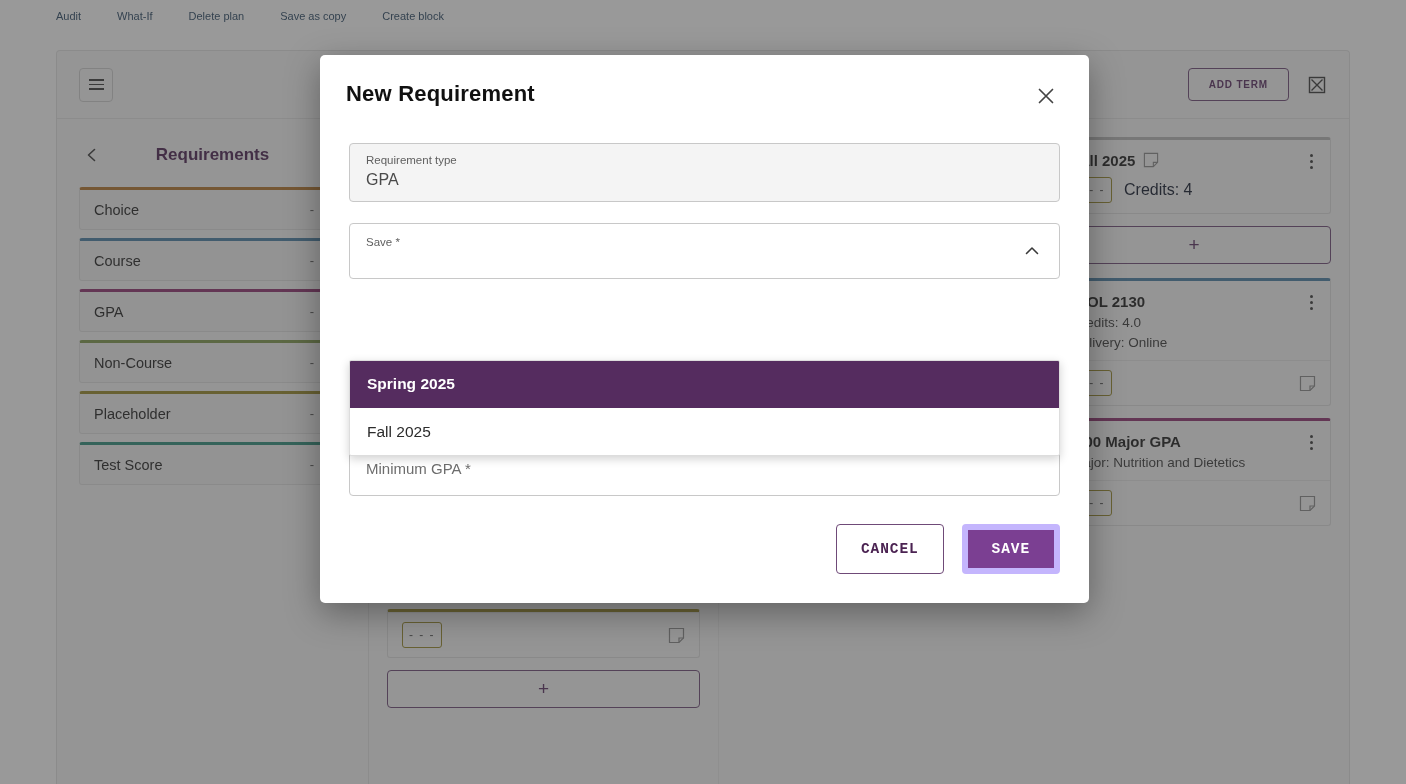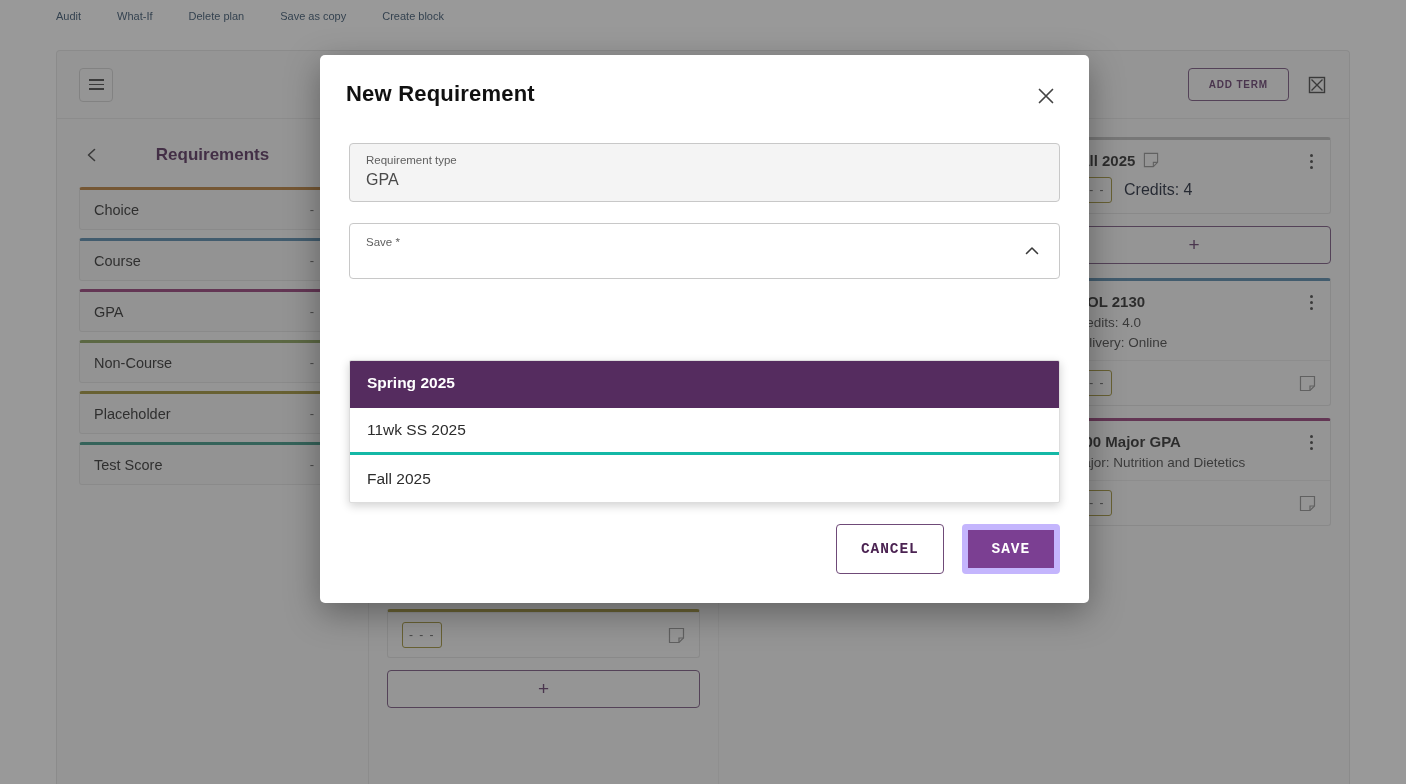--- a/index.html
+++ b/index.html
@@ -347,21 +347,21 @@
     overflow: hidden;
   }
   .dd-option {
     height: 47px;
     display: flex;
     align-items: center;
     padding: 0 17px;
     font-size: 15.5px;
     color: #2c2c2c;
     cursor: pointer;
-    border-bottom: 3px solid #14b8a6;
+    border-bottom: 1px solid #14b8a6;
   }
   .dd-option:last-child { border-bottom: none; }
   .dd-option.selected {
     background: #552c5f;
     color: #ffffff;
     font-weight: 600;
     border-bottom-color: #552c5f;
   }
 
   .spacer-under-dd { height: 162px; }
@@ -579,21 +579,20 @@
         <div class="field-value"></div>
         <span class="chevron">
           <svg width="18" height="18" viewBox="0 0 18 18">
             <path d="M3.5 11.5 L9 6 L14.5 11.5" fill="none" stroke="#3a3a3a" stroke-width="1.6" stroke-linecap="round" stroke-linejoin="round"></path>
           </svg>
         </span>
       </div>
 
       <div class="dropdown">
         <div class="dd-option selected">Spring 2025</div>
-        <div class="dd-option">11wk SS 2025</div>
         <div class="dd-option">Fall 2025</div>
       </div>
 
       <div class="spacer-under-dd"></div>
 
       <div class="field input-empty">
         <span class="field-placeholder">Minimum GPA *</span>
       </div>
     </div>
 

